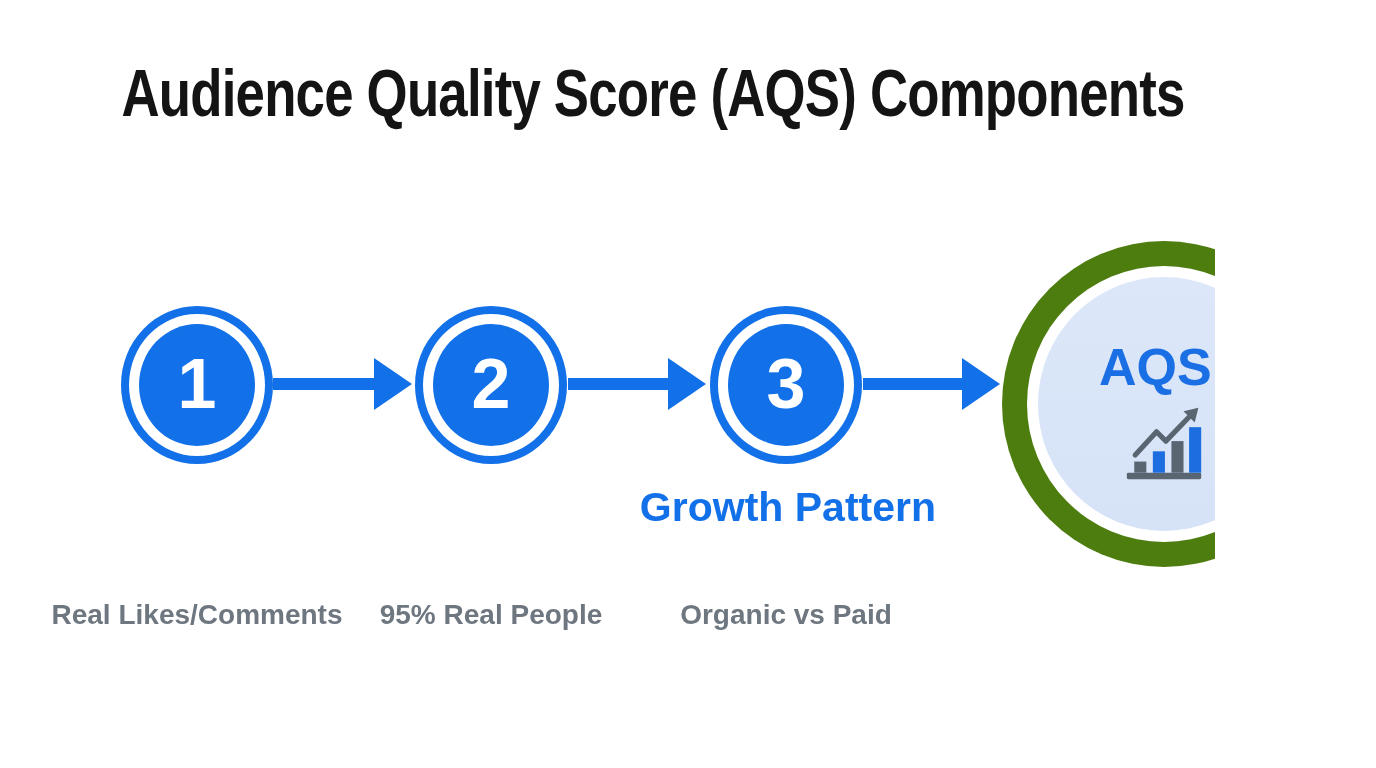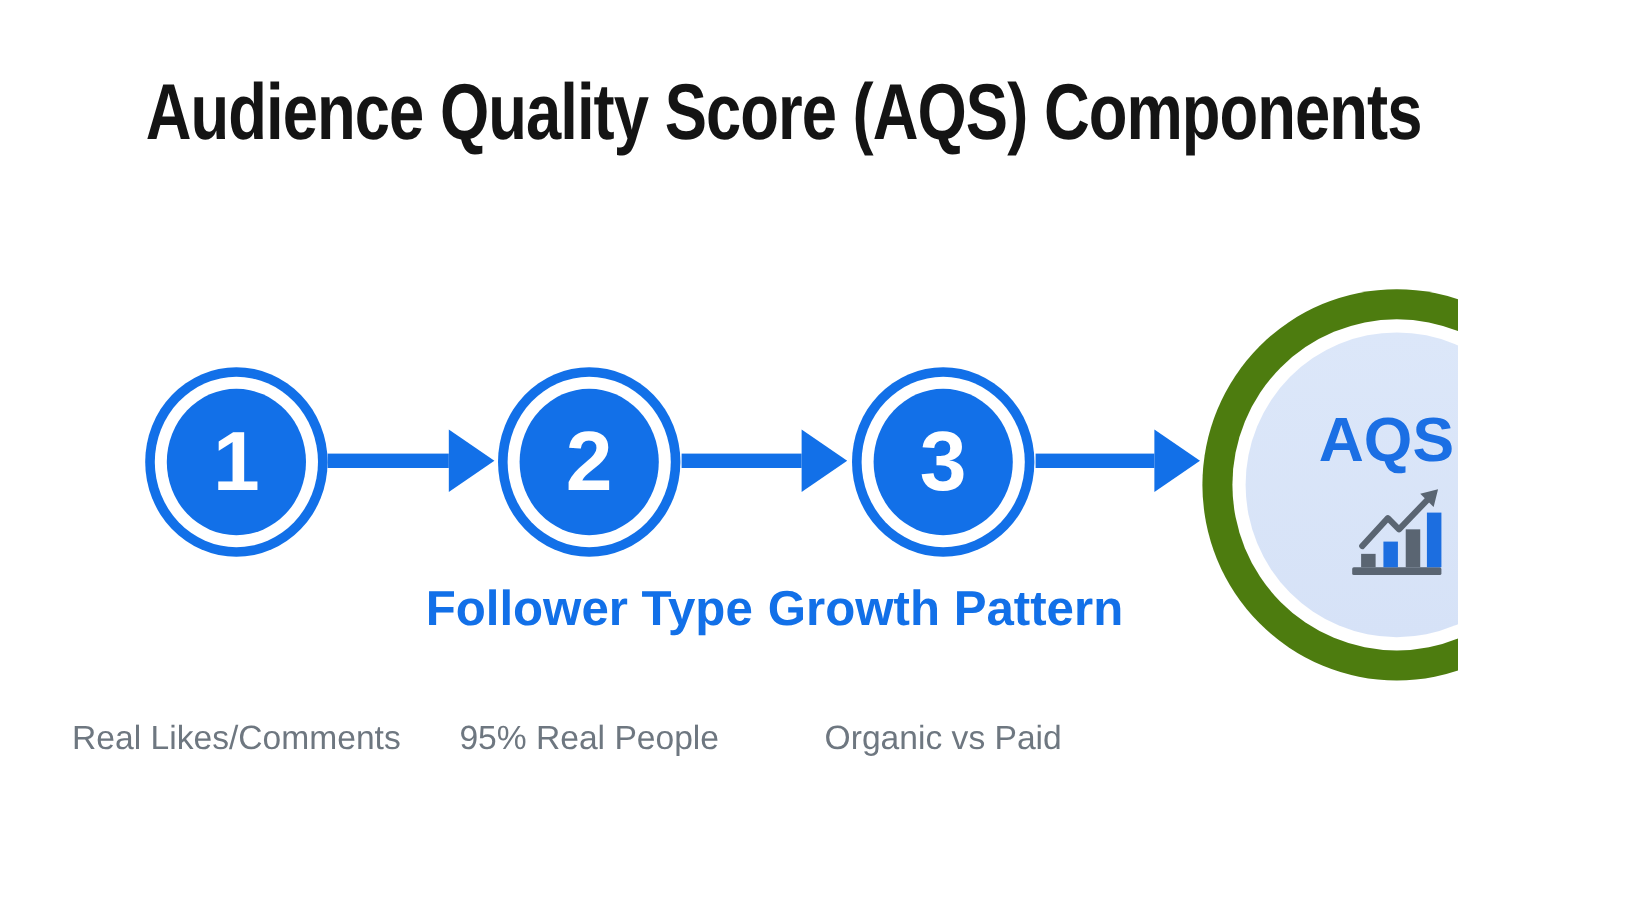--- a/index.html
+++ b/index.html
@@ -87,21 +87,21 @@
     font-weight: bold;
     line-height: 50px;
   }
   .step-sublabel {
     position: absolute;
     top: 598px;
     width: 320px;
     text-align: center;
     color: #6E7780;
     font-size: 28px;
-    font-weight: normal;
+    font-weight: bold;
     line-height: 34px;
   }
 
   
   .aqs-outer {
     position: absolute;
     left: 1002px;
     top: 241px;
     width: 324px;
     height: 326px;
@@ -192,20 +192,19 @@
         <rect x="12" y="63" width="13" height="12" fill="#5A6572"></rect>
         <rect x="32" y="52" width="13" height="23" fill="#1C6EE0"></rect>
         <rect x="52" y="41" width="13" height="34" fill="#5A6572"></rect>
         <rect x="71" y="26" width="13" height="49" fill="#1C6EE0"></rect>
         <polyline points="13,56 36,31 46,41 71,15" fill="none" stroke="#5A6572" stroke-width="5.5" stroke-linecap="round" stroke-linejoin="round"></polyline>
         <polygon points="81,5 77,21 65,9" fill="#5A6572"></polygon>
       </svg>
     </div>
   </div>
 
-  <div class="step-label" style="left:341px;">Follower Type</div>
   <div class="step-label" style="left:636px;text-align:right;">Growth Pattern</div>
 
   <div class="step-sublabel" style="left:37px;">Real Likes/Comments</div>
   <div class="step-sublabel" style="left:331px;text-align:center;">95% Real People</div>
   <div class="step-sublabel" style="left:626px;">Organic vs Paid</div>
 
 </div>
 
 </body></html>

